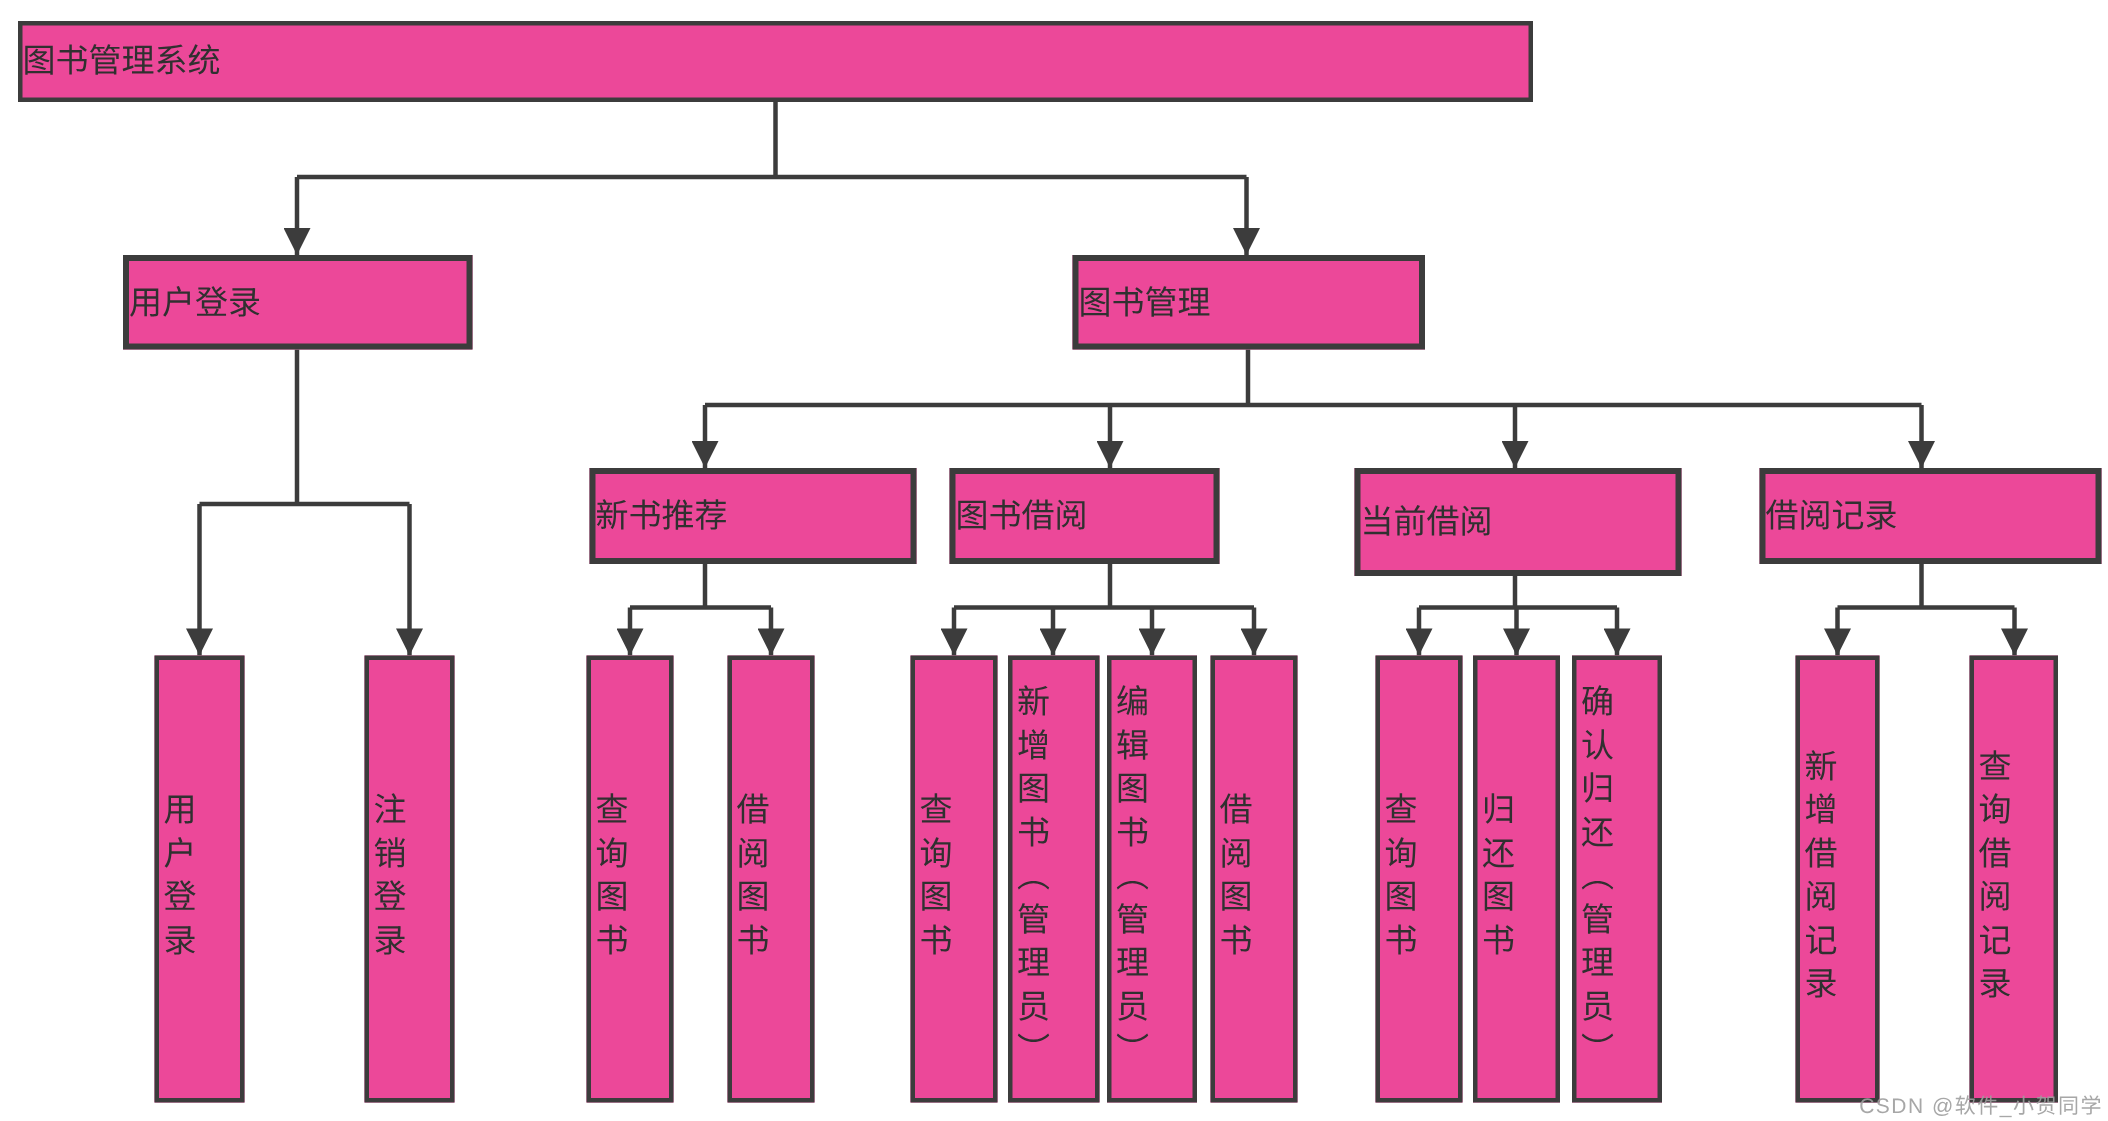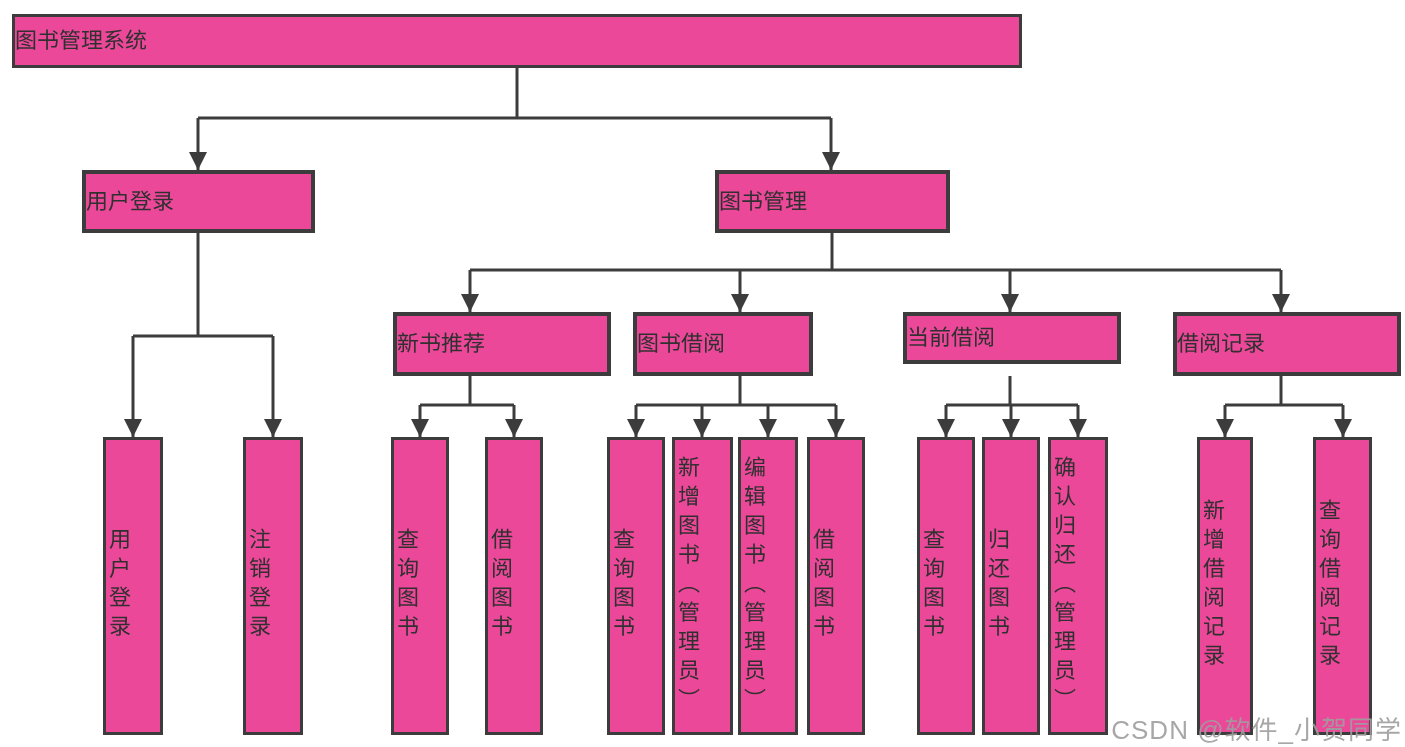--- a/index.html
+++ b/index.html
@@ -40,21 +40,21 @@
   .node-leaf span {
     writing-mode: vertical-rl;
     text-orientation: mixed;
     letter-spacing: 7px;
     white-space: nowrap;
   }
   .watermark {
     position: absolute;
     right: 3px;
     bottom: 1px;
-    font-size: 26px;
+    font-size: 14px;
     color: #9e9e9e;
     opacity: 0.9;
     letter-spacing: 1px;
     pointer-events: none;
   }
 </style>
 </head>
 <body>
 
 <div class="stage">
@@ -119,21 +119,21 @@
   <div class="node node-l2" style="left:715px; top:170px; width:235px; height:63px;">
     <span>图书管理</span>
   </div>
 
   <div class="node node-l3" style="left:363px; top:312px; width:218px; height:64px;margin-left:30px;">
     <span>新书推荐</span>
   </div>
   <div class="node node-l3" style="left:633px; top:312px; width:180px; height:64px;">
     <span>图书借阅</span>
   </div>
-  <div class="node node-l3" style="left:903px; top:312px; width:218px; height:52px;">
+  <div class="node node-l3" style="left:903px; top:312px; width:218px; height:72px;">
     <span>当前借阅</span>
   </div>
   <div class="node node-l3" style="left:1173px; top:312px; width:228px; height:64px;">
     <span>借阅记录</span>
   </div>
 
   <div class="node node-leaf" style="left:103px; top:437px; width:60px; height:298px;">
     <span>用户登录</span>
   </div>
   <div class="node node-leaf" style="left:243px; top:437px; width:60px; height:298px;">

